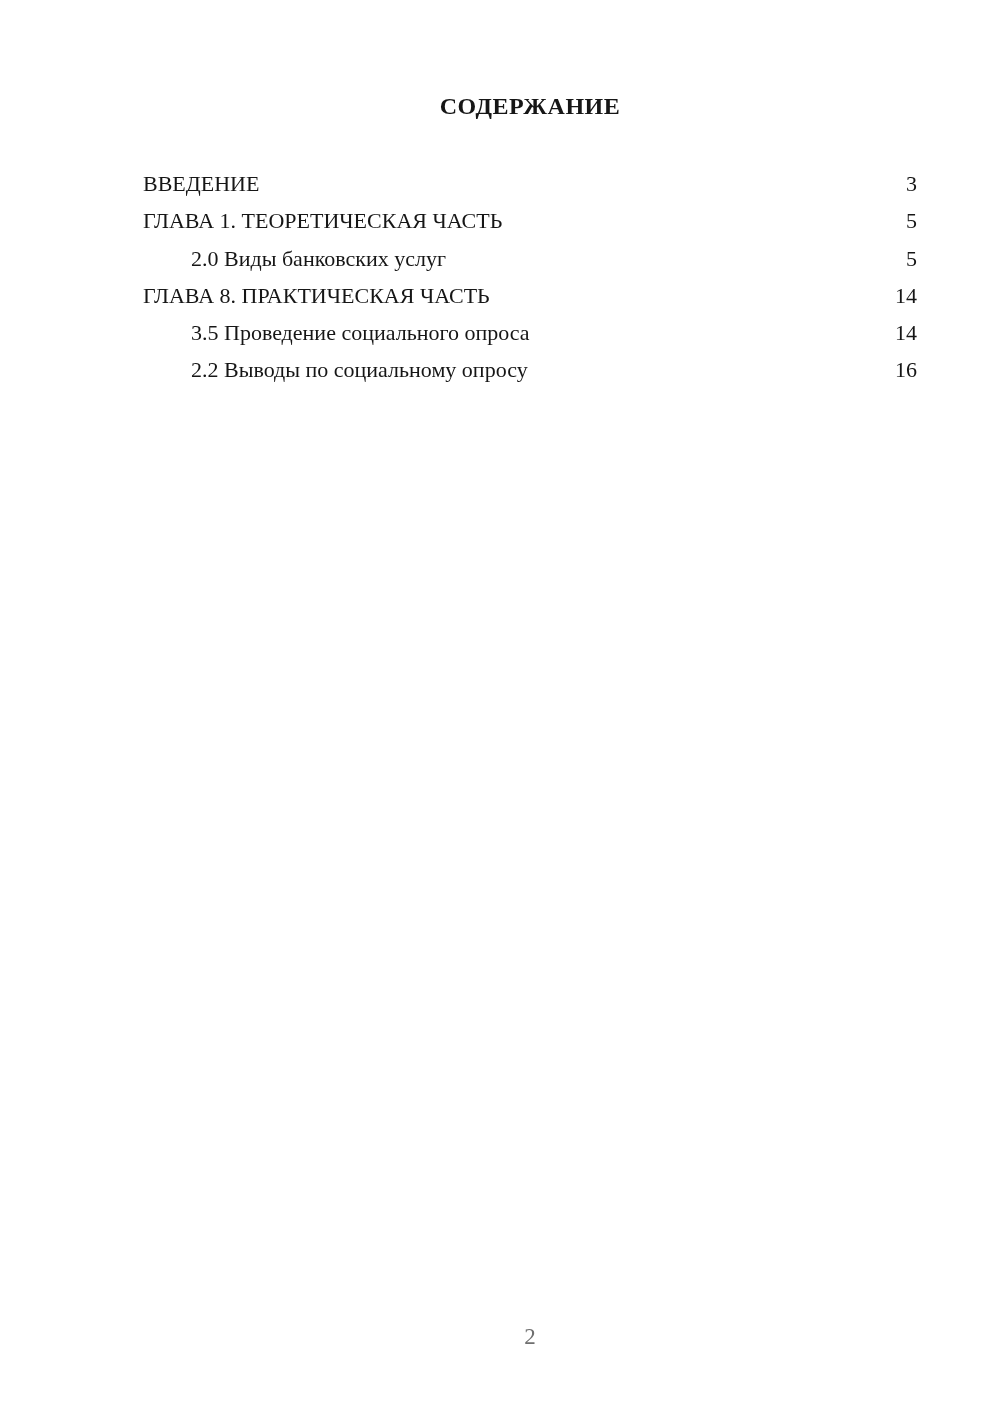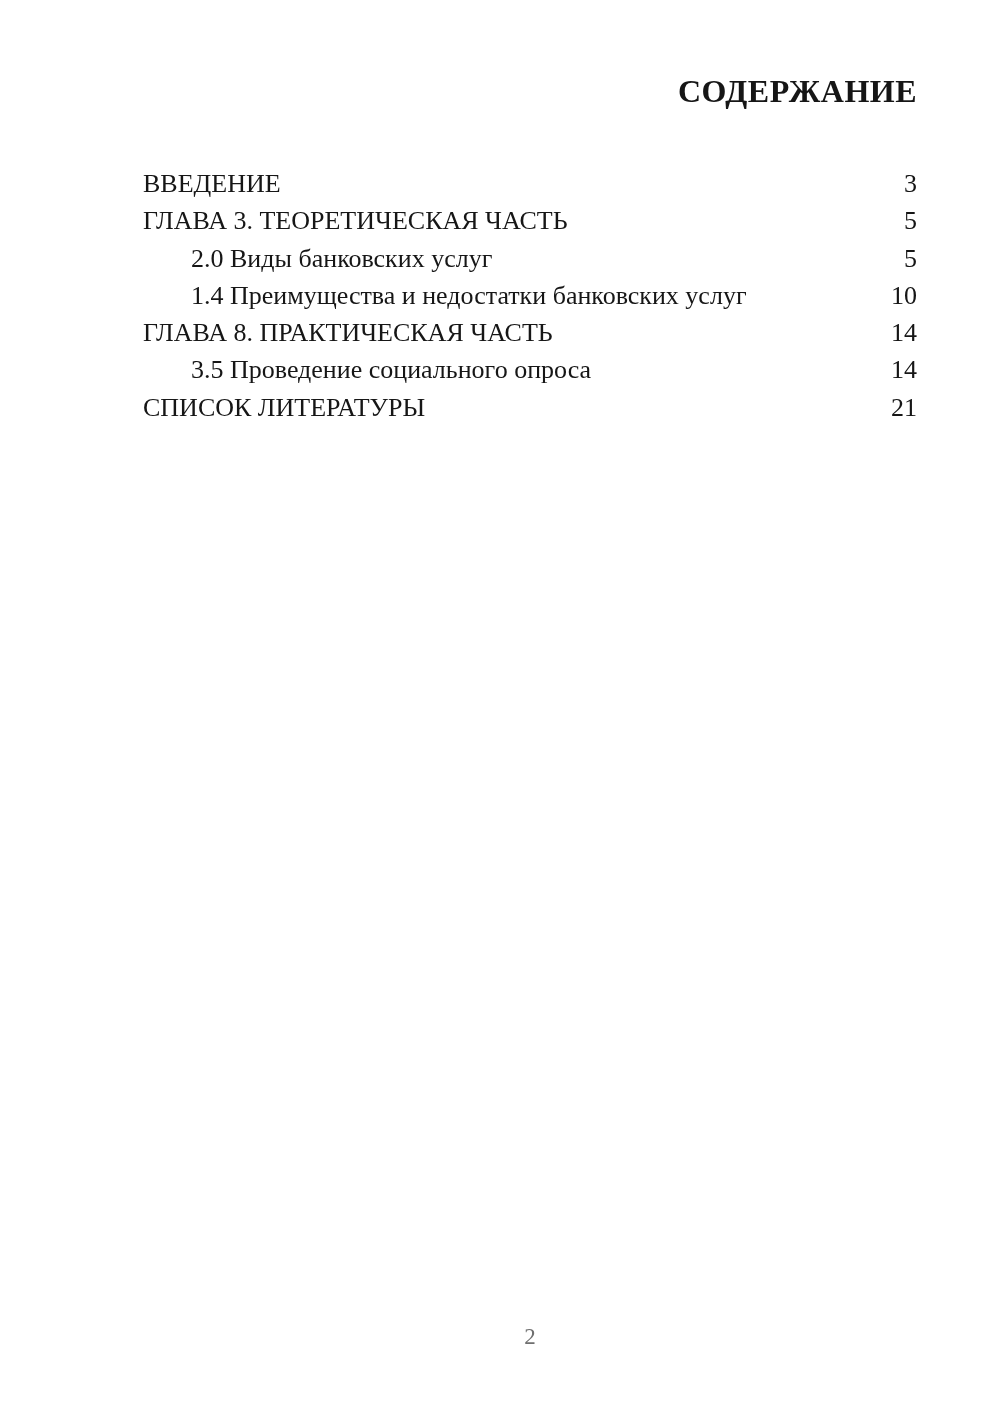--- a/index.html
+++ b/index.html
@@ -18,39 +18,39 @@
   }
   .content {
     position: absolute;
     left: 143px;
     width: 774px;
     top: 0;
     height: 100%;
   }
   .title {
     position: absolute;
-    top: 73px;
+    top: 93px;
     left: 0;
     right: 0;
     margin: 0;
-    text-align: right;
-    font-size: 32px;
+    text-align: center;
+    font-size: 24px;
     font-weight: bold;
     letter-spacing: 0.5px;
   }
   .toc {
     position: absolute;
     top: 165px;
     left: 0;
     right: 0;
   }
   .toc-row {
     display: flex;
     align-items: baseline;
-    font-size: 26px;
+    font-size: 22px;
     line-height: 37.3px;
     white-space: nowrap;
   }
   .toc-label {
     flex: 1 1 auto;
     overflow: hidden;
   }
   .toc-row.level-1 .toc-label {
     padding-left: 48px;
   }
@@ -73,39 +73,35 @@
 
 <div class="page" style="background: rgb(255, 255, 255); color: rgb(22, 22, 22);">
   <div class="content">
     <h1 class="title">СОДЕРЖАНИЕ</h1>
     <div class="toc">
         <div class="toc-row level-0">
           <span class="toc-label">ВВЕДЕНИЕ</span>
           <span class="toc-page">3</span>
         </div>
         <div class="toc-row level-0">
-          <span class="toc-label">ГЛАВА 3. ТЕОРЕТИЧЕСКАЯ ЧАСТЬ</span>
+          <span class="toc-label">ГЛАВА 1. ТЕОРЕТИЧЕСКАЯ ЧАСТЬ</span>
           <span class="toc-page">5</span>
         </div>
         <div class="toc-row level-1">
           <span class="toc-label">2.0 Виды банковских услуг</span>
           <span class="toc-page">5</span>
-        </div>
-        <div class="toc-row level-1">
-          <span class="toc-label">1.4 Преимущества и недостатки банковских услуг</span>
-          <span class="toc-page">10</span>
         </div>
         <div class="toc-row level-0">
           <span class="toc-label">ГЛАВА 8. ПРАКТИЧЕСКАЯ ЧАСТЬ</span>
           <span class="toc-page">14</span>
         </div>
         <div class="toc-row level-1">
           <span class="toc-label">3.5 Проведение социального опроса</span>
           <span class="toc-page">14</span>
         </div>
-        <div class="toc-row level-0">
-          <span class="toc-label">СПИСОК ЛИТЕРАТУРЫ</span>
-          <span class="toc-page">21</span>
+        <div class="toc-row level-1">
+          <span class="toc-label">2.2 Выводы по социальному опросу</span>
+          <span class="toc-page">16</span>
         </div>
       </div>
     <div class="footer" style="color: rgb(111, 111, 111);">2</div>
   </div>
 </div>
 
 </body></html>

